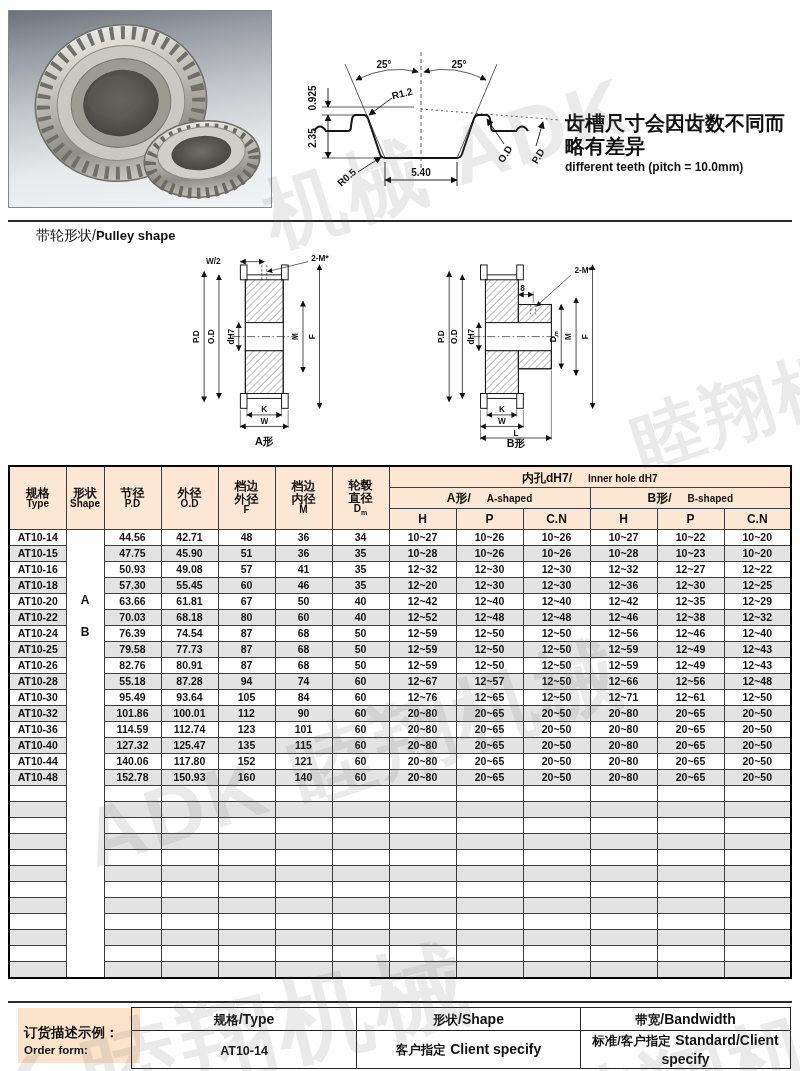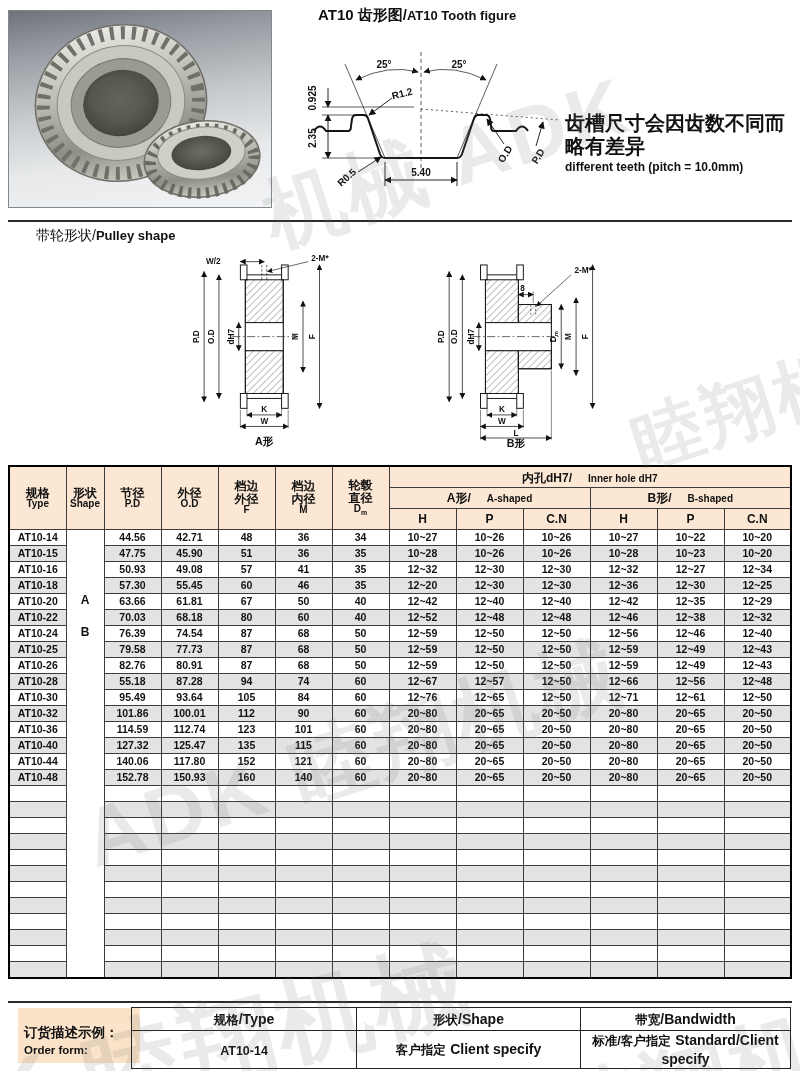--- a/index.html
+++ b/index.html
@@ -99,23 +99,20 @@
 
       <g transform="translate(193,148) rotate(-6)">
         <ellipse rx="58" ry="38" fill="url(#ph-metal)" stroke="#6f6f68" stroke-width="1.5"></ellipse>
         <ellipse cy="2" rx="52" ry="32" fill="none" stroke="#6a6a62" stroke-width="11" stroke-dasharray="3.5 5.5"></ellipse>
         <ellipse cy="-6" rx="44" ry="26" fill="#cfcfc7" stroke="#8a8a82" stroke-width="1"></ellipse>
         <ellipse cy="-6" rx="30" ry="17" fill="url(#ph-bore)"></ellipse>
       </g>
     </svg>
   </div>
 
-  <div class="tooth-title">
-    <span class="zh">AT10 齿形图/</span><span class="en">AT10 Tooth figure</span>
-  </div>
   <div class="tooth-note">
     <div class="zh">齿槽尺寸会因齿数不同而略有差异</div>
     <div class="en">different teeth (pitch = 10.0mm)</div>
   </div>
 
   <svg class="tooth-svg" width="270" height="170" viewBox="0 0 270 170">
     <defs>
       <marker id="t-arr" viewBox="0 0 10 10" refX="9" refY="5" markerWidth="8" markerHeight="8" orient="auto-start-reverse">
         <path d="M0,0L10,5L0,10z" fill="#111"></path>
       </marker>
@@ -386,21 +383,21 @@
           <td>50.93</td>
           <td>49.08</td>
           <td>57</td>
           <td>41</td>
           <td>35</td>
           <td>12~32</td>
           <td>12~30</td>
           <td>12~30</td>
           <td>12~32</td>
           <td>12~27</td>
-          <td>12~34</td>
+          <td>12~22</td>
         </tr>
         <tr>
           <td>AT10-18</td>
           <td>57.30</td>
           <td>55.45</td>
           <td>60</td>
           <td>46</td>
           <td>35</td>
           <td>12~20</td>
           <td>12~30</td>

